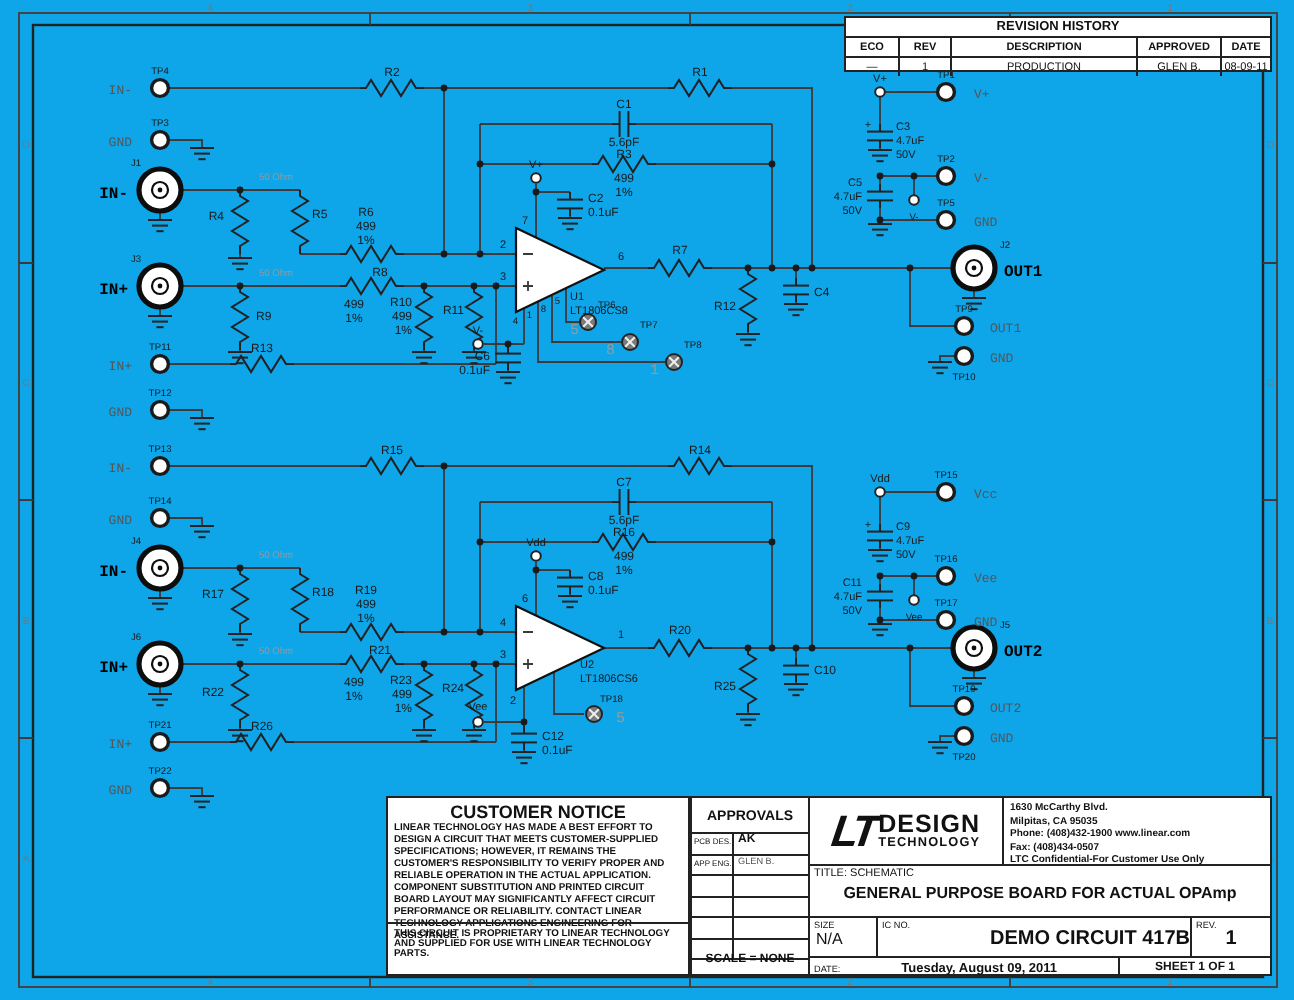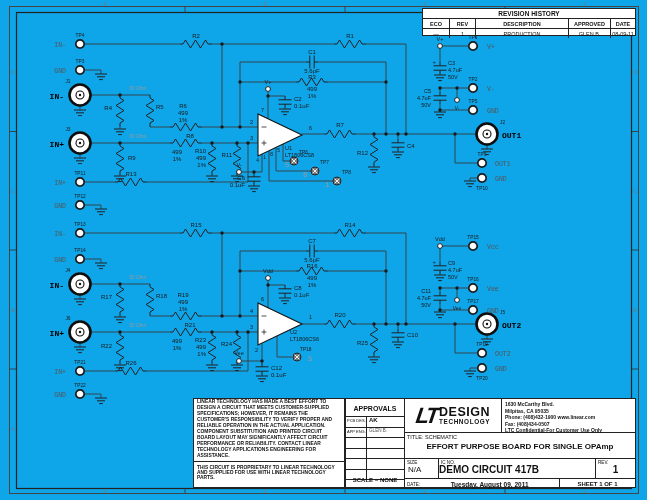--- a/index.html
+++ b/index.html
@@ -44,21 +44,21 @@
   .tb-addr{flex:1;border-left:1px solid #222;font-size:5px;font-weight:bold;line-height:1.3;padding:2px 0 0 3px;}
   .tb-row2{height:26px;border-top:1px solid #222;box-sizing:border-box;}
   .tb-tlab{font-size:5.5px;padding:1px 0 0 2px;}
   .tb-main{font-size:8px;font-weight:bold;text-align:center;margin-top:2px;}
   .tb-row3{display:flex;height:20px;border-top:1px solid #222;box-sizing:border-box;}
   .tb-size{width:34px;border-right:1px solid #222;box-sizing:border-box;}
   .tb-ic{flex:1;}
   .tb-rev{width:40px;border-left:1px solid #222;box-sizing:border-box;text-align:center;}
   .cell-lab{font-size:4.6px;padding:1px 0 0 2px;}
   .tb-size .cell-val{font-size:8px;font-weight:normal;padding-left:3px;}
-  .tb-ic .cell-val{font-size:10px;font-weight:bold;text-align:left;margin-top:-1px;}
+  .tb-ic .cell-val{font-size:10px;font-weight:bold;text-align:right;margin-top:-1px;}
   .tb-rev .cell-val{font-size:10px;font-weight:bold;margin-top:-1px;}
   .tb-row4{display:flex;height:11px;border-top:1px solid #222;box-sizing:border-box;}
   .tb-date{flex:1;display:flex;align-items:center;}
   .tb-date .cell-lab{padding-top:0;}
   .tb-date .cell-val{font-size:6.5px;font-weight:bold;flex:1;text-align:center;}
   .tb-sheet{width:76px;border-left:1px solid #222;box-sizing:border-box;font-size:6px;font-weight:bold;
             text-align:center;padding-top:2px;}
 </style>
 </head>
 <body>
@@ -479,20 +479,21 @@
     <div class="hd">DATE</div>
     <div>—</div>
     <div>1</div>
     <div>PRODUCTION</div>
     <div>GLEN B.</div>
     <div>08-09-11</div>
   </div>
 </div>
 
 <div class="blk" style="left:193px;top:398px;width:152px;height:90px;">
+  <div class="nt-title">CUSTOMER NOTICE</div>
   <div class="nt-body">LINEAR TECHNOLOGY HAS MADE A BEST EFFORT TO DESIGN A CIRCUIT THAT MEETS CUSTOMER-SUPPLIED SPECIFICATIONS; HOWEVER, IT REMAINS THE CUSTOMER'S RESPONSIBILITY TO VERIFY PROPER AND RELIABLE OPERATION IN THE ACTUAL APPLICATION.  COMPONENT SUBSTITUTION AND PRINTED CIRCUIT BOARD LAYOUT MAY SIGNIFICANTLY AFFECT CIRCUIT PERFORMANCE OR RELIABILITY.  CONTACT LINEAR TECHNOLOGY APPLICATIONS ENGINEERING FOR ASSISTANCE.</div>
   <div class="nt-foot">THIS CIRCUIT IS PROPRIETARY TO LINEAR TECHNOLOGY AND SUPPLIED FOR USE WITH LINEAR TECHNOLOGY PARTS.</div>
 </div>
 
 <div class="blk" style="left:345px;top:398px;width:60px;height:90px;">
   <div class="ap-title">APPROVALS</div>
   <div class="ap-row">
     <div class="ap-lab">PCB DES.</div>
     <div class="ap-val">AK</div>
   </div>
@@ -534,21 +535,21 @@
       <div>Phone: (408)432-1900   www.linear.com</div>
       <div>Fax: (408)434-0507</div>
       <div>LTC Confidential-For Customer Use Only</div>
     </div>
   </div>
   <div class="tb-row2">
     <div class="tb-tlab">
       <span>TITLE:</span>
       <span>SCHEMATIC</span>
     </div>
-    <div class="tb-main">EFFORT PURPOSE BOARD FOR SINGLE OPAmp</div>
+    <div class="tb-main">GENERAL PURPOSE BOARD FOR ACTUAL OPAmp</div>
   </div>
   <div class="tb-row3">
     <div class="tb-size">
       <div class="cell-lab">SIZE</div>
       <div class="cell-val">N/A</div>
     </div>
     <div class="tb-ic">
       <div class="cell-lab">IC NO.</div>
       <div class="cell-val">DEMO CIRCUIT 417B</div>
     </div>

